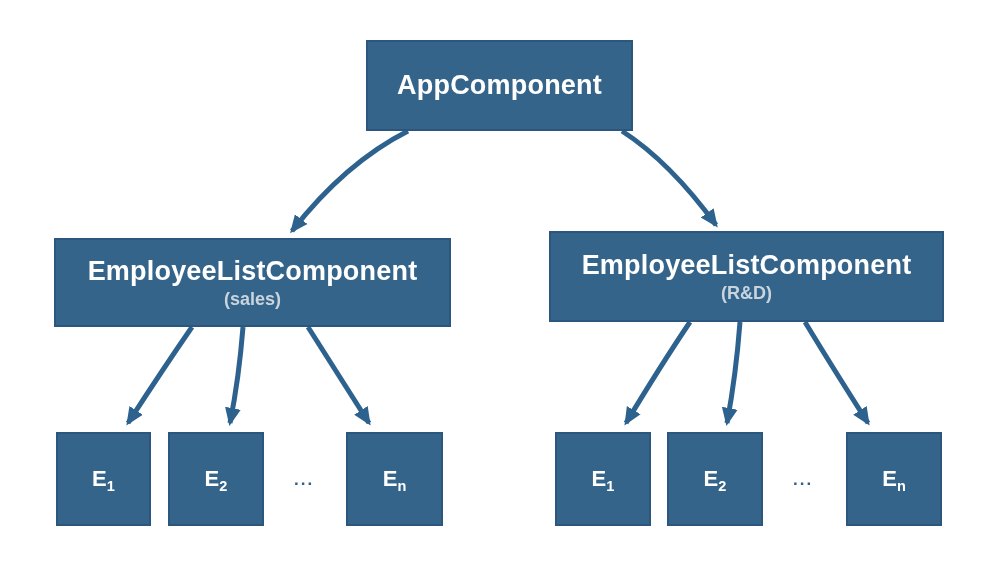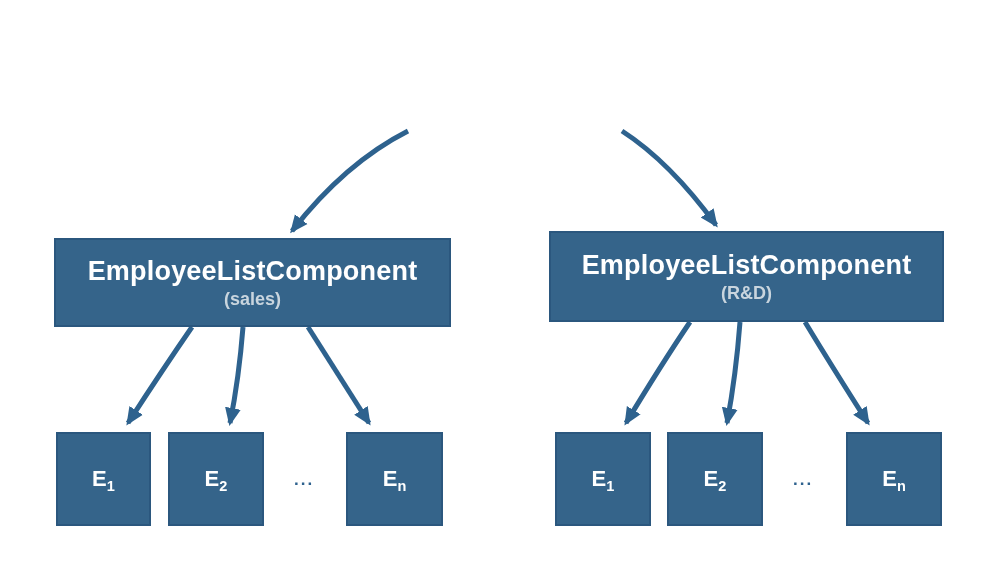--- a/index.html
+++ b/index.html
@@ -79,20 +79,23 @@
       <path d="M 622 131 Q 670 162 716 225" marker-end="url(#ah)"></path>
       <path d="M 192 327 Q 163 369 128 423" marker-end="url(#ah)"></path>
       <path d="M 243 327 Q 239 378 230 423" marker-end="url(#ah)"></path>
       <path d="M 308 327 Q 334 368 369 423" marker-end="url(#ah)"></path>
       <path d="M 690 322 Q 661 365 626 423" marker-end="url(#ah)"></path>
       <path d="M 740 322 Q 736 375 727 423" marker-end="url(#ah)"></path>
       <path d="M 805 322 Q 831 365 868 423" marker-end="url(#ah)"></path>
     </g>
   </svg>
 
+  <div class="node" style="left:366px; top:40px; width:267px; height:91px;">
+    <div class="node-title">AppComponent</div>
+  </div>
 
   <div class="node" style="left:54px; top:238px; width:397px; height:89px;">
     <div class="node-title">EmployeeListComponent</div>
     <div class="node-sub">(sales)</div>
   </div>
 
   <div class="node" style="left:549px; top:231px; width:395px; height:91px;">
     <div class="node-title">EmployeeListComponent</div>
     <div class="node-sub">(R&amp;D)</div>
   </div>

